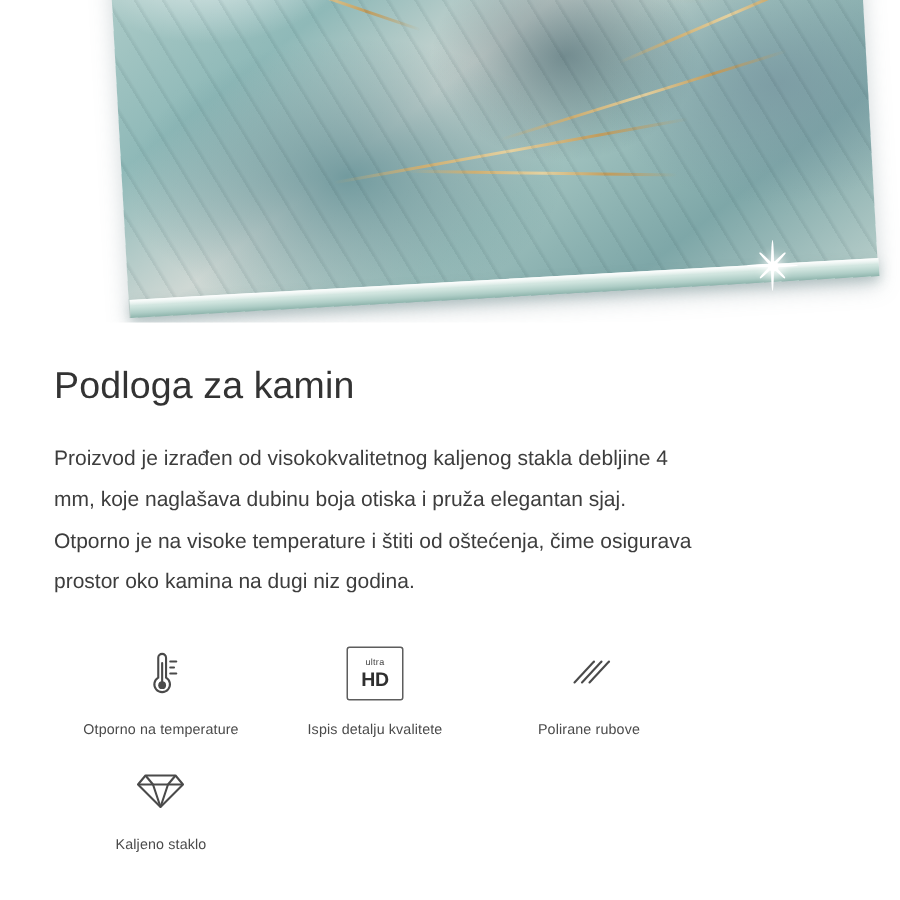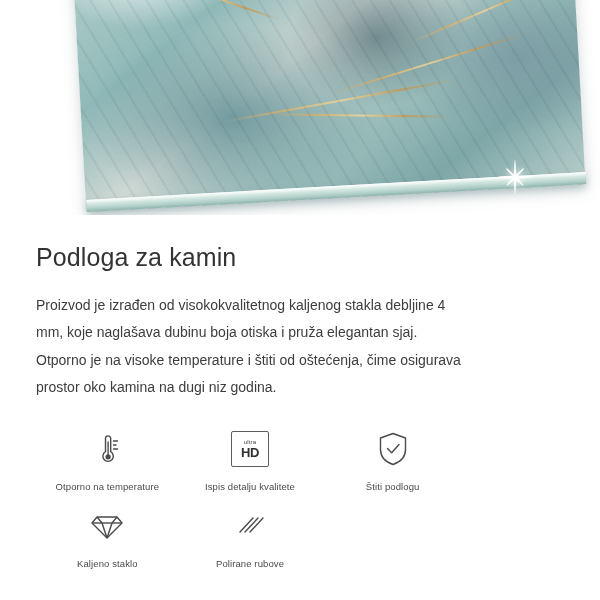--- a/index.html
+++ b/index.html
@@ -259,51 +259,42 @@
       <div class="feature">
         <div class="feature-icon">
           <div class="hd-badge">
             <div class="hd-top">ultra</div>
             <div class="hd-main">HD</div>
           </div>
         </div>
         <div class="feature-label">Ispis detalju kvalitete</div>
       </div>
 
+
       <div class="feature">
         <div class="feature-icon">
-          <svg width="40" height="42" viewBox="0 0 40 42" fill="none" stroke="#4a4a4a" stroke-width="1.4" stroke-linecap="round" stroke-linejoin="round">
-            <path d="M20 5.5 L32.5 10 v11.5 c0 7.5 -5.6 12.7 -12.5 15 c-6.9 -2.3 -12.5 -7.5 -12.5 -15 V10 z"></path>
-            <polyline points="14.5,20.5 18.7,24.8 26,16.5"></polyline>
+          <svg width="42" height="34" viewBox="0 0 42 34" fill="none" stroke="#4a4a4a" stroke-width="1.4" stroke-linecap="round">
+            <line x1="11" y1="23" x2="24" y2="9"></line>
+            <line x1="16" y1="23" x2="29" y2="9"></line>
+            <line x1="21" y1="23" x2="34" y2="9"></line>
           </svg>
         </div>
-        <div class="feature-label">Štiti podlogu</div>
+        <div class="feature-label">Polirane rubove</div>
       </div>
 
       <div class="feature">
         <div class="feature-icon">
           <svg width="42" height="38" viewBox="0 0 42 38" fill="none" stroke="#4a4a4a" stroke-width="1.4" stroke-linejoin="round">
             <polygon points="11,10 31,10 36,16 21,31 6,16"></polygon>
             <line x1="6" y1="16" x2="36" y2="16"></line>
             <line x1="11" y1="10" x2="16" y2="16"></line>
             <line x1="31" y1="10" x2="26" y2="16"></line>
             <line x1="16" y1="16" x2="21" y2="31"></line>
             <line x1="26" y1="16" x2="21" y2="31"></line>
           </svg>
         </div>
         <div class="feature-label">Kaljeno staklo</div>
       </div>
 
-      <div class="feature">
-        <div class="feature-icon">
-          <svg width="42" height="34" viewBox="0 0 42 34" fill="none" stroke="#4a4a4a" stroke-width="1.4" stroke-linecap="round">
-            <line x1="11" y1="23" x2="24" y2="9"></line>
-            <line x1="16" y1="23" x2="29" y2="9"></line>
-            <line x1="21" y1="23" x2="34" y2="9"></line>
-          </svg>
-        </div>
-        <div class="feature-label">Polirane rubove</div>
-      </div>
-
 
     </div>
   </div>
 </div>
 
 </body></html>

